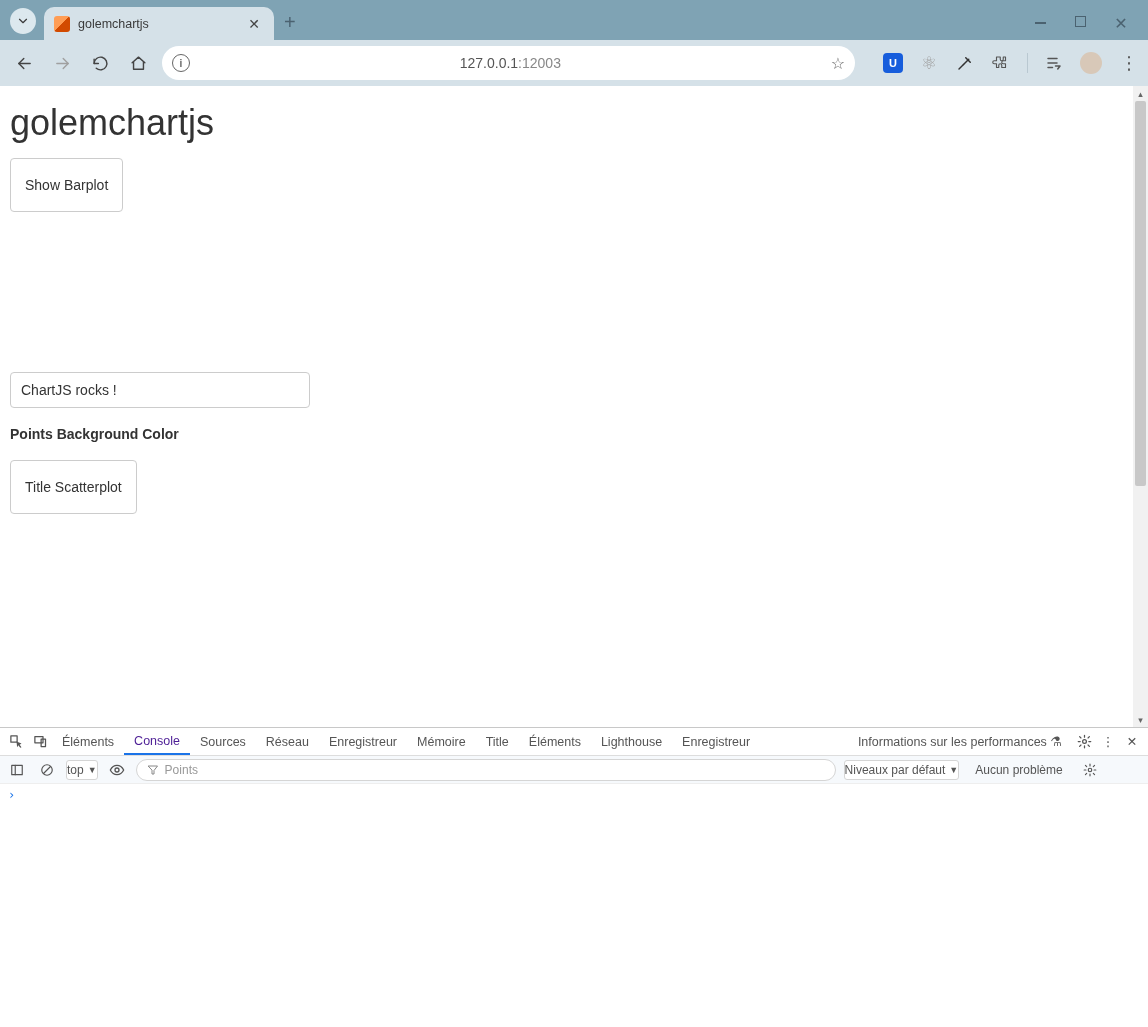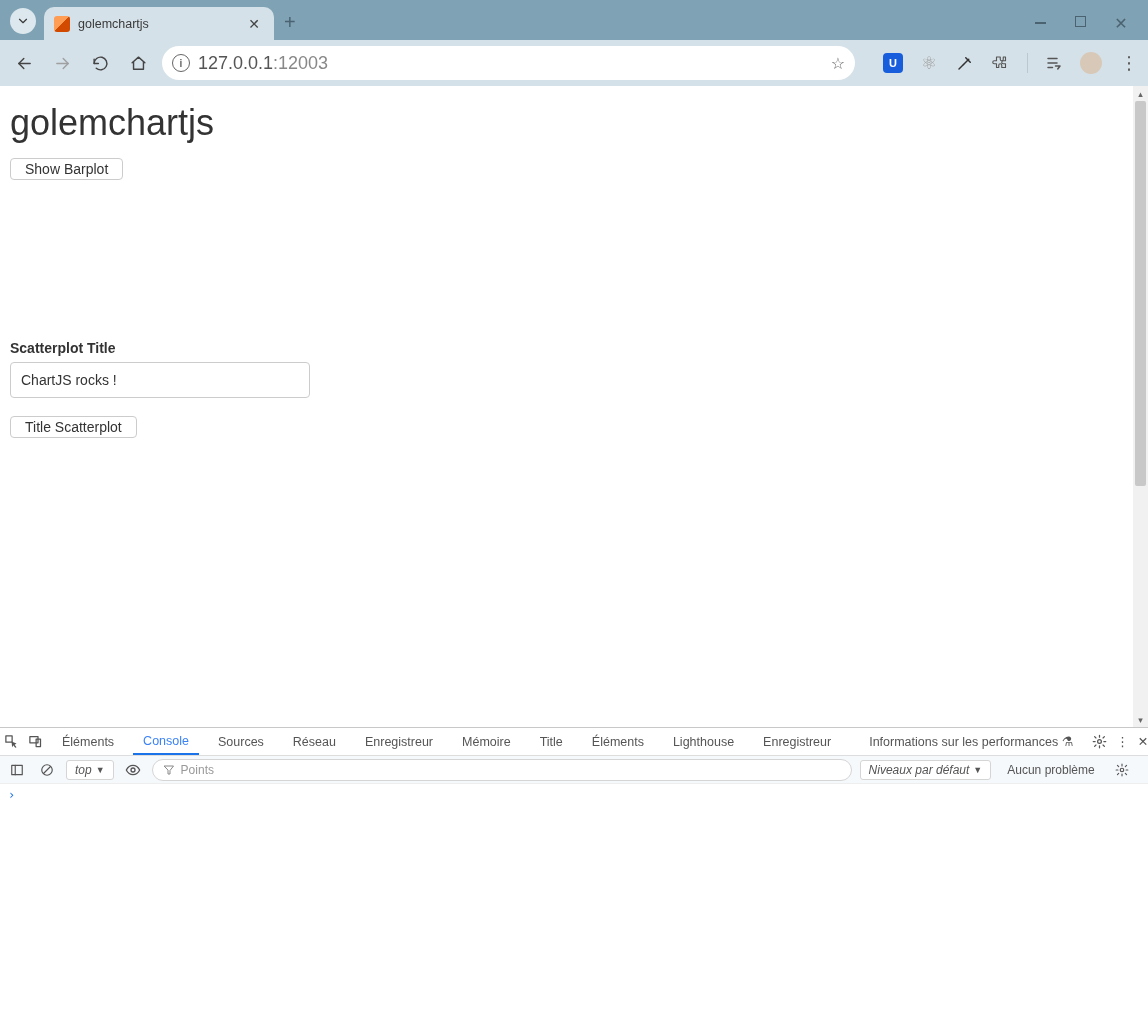--- a/index.html
+++ b/index.html
@@ -50,21 +50,21 @@
   .nav-btn { width:28px; height:28px; display:flex; align-items:center; justify-content:center;
     cursor:pointer; color:#444; border-radius:50%; }
   .nav-btn svg { width:17px; height:17px; stroke:#444; }
   .nav-btn.disabled svg { stroke:#a0a0a0; }
   .omnibox {
     flex:1; max-width:715px; height:34px; background:#fff; border-radius:17px;
     display:flex; align-items:center; padding:0 10px; gap:8px; color:#555;
   }
   .omnibox .info-ico { width:18px; height:18px; border:1.5px solid #666; border-radius:50%;
     display:flex; align-items:center; justify-content:center; font-size:10px; font-weight:bold; color:#666;}
-  .omnibox .url { flex:1; font-size:18px; }
+  .omnibox .url { flex:1; font-size:14px;text-align:center; }
   .omnibox .url .port { color:#888; }
   .omnibox .star { font-size:16px; color:#666; cursor:pointer;}
   .ext-icons { display:flex; align-items:center; gap:16px; margin-left:18px; }
   .ext { width:20px; height:20px; display:flex; align-items:center; justify-content:center; cursor:pointer;}
   .ext-bitwarden { background:#175ddc; color:#fff; border-radius:4px; font-size:11px; font-weight:bold;}
   .ext-react { color:#a0a0a0; font-size:18px;}
   .ext-dropper { color:#333; }
   .ext-puzzle { color:#555; }
   .vsep { width:1px; height:20px; background:#b9c8d1; }
   .ext-reading { color:#555; }
@@ -72,51 +72,51 @@
   .kebab { color:#555; font-size:18px; letter-spacing:-2px; }
 
   
   .viewport-wrap { position:relative; height:calc(727px - 86px); }
   .viewport { position:absolute; inset:0; background:#fff; overflow:auto; }
   .viewport .page { padding:10px 10px 40px 10px; }
   h1.page-title { font-size:36px; font-weight:500; margin:6px 0 14px 0; color:#333; }
   h2.section-title { font-size:30px; font-weight:500; margin:8px 0 14px 0; color:#333; }
   .btn {
     display:inline-block; border:1px solid #ccc; border-radius:4px;
-    padding:2px 14px; background:#fff; color:#333; font-size:14px; cursor:pointer;
+    padding:18px 14px; background:#fff; color:#333; font-size:14px; cursor:pointer;
   }
   .gap { height:160px; }
   .form-group { margin-bottom:18px; }
   .form-label { font-weight:700; font-size:14px; margin-bottom:6px; display:block; }
   .text-input, .select {
     width:300px; height:36px; border:1px solid #ccc; border-radius:4px;
     padding:0 10px; font-size:14px; background:#fff; display:flex; align-items:center;
     justify-content:space-between; cursor:pointer;
   }
   .text-input { cursor:text; }
   .select .caret { border-left:5px solid transparent; border-right:5px solid transparent;
     border-top:6px solid #444; width:0; height:0; }
   .vscroll { position:absolute; right:0; top:0; width:15px; height:100%;
     background:#f1f1f1; }
   .vscroll .up, .vscroll .down { height:15px; display:flex; align-items:center; justify-content:center; font-size:9px; color:#666; cursor:pointer;}
   .vscroll .thumb { position:absolute; top:15px; left:2px; right:2px; height:60%; background:#c8c8c8; border-radius:2px;}
 
   
   .devtools { height:300px; background:#fff; border-top:1px solid #c8c8c8; display:flex; flex-direction:column;}
   .dt-tabs { height:28px; border-bottom:1px solid #ddd; display:flex; align-items:center;
-    font-size:12.5px; color:#555; padding:0 4px; gap:9px; }
+    font-size:12.5px; color:#555; padding:0 4px; gap:0; }
   .dt-tab { padding:0 10px; height:100%; display:flex; align-items:center; cursor:pointer; white-space:nowrap;}
-  .dt-tab.active { color:#3b82f6; border-bottom:2px solid #1a73e8; }
+  .dt-tab.active { color:#4c1d95; border-bottom:2px solid #1a73e8; }
   .dt-tabs .spacer { flex:1; }
   .dt-ic { width:24px; display:flex; justify-content:center; cursor:pointer; color:#555;}
   .dt-flask { font-size:13px;}
   .dt-subbar { height:28px; border-bottom:1px solid #eee; background:#f6f9fc;
     display:flex; align-items:center; font-size:12px; color:#555; gap:8px; padding:0 6px;}
-  .dt-subbar .pill { display:flex; align-items:center; gap:4px; padding:2px 8px;
-    border:1px solid #d5d5d5; border-radius:3px; background:#fff; cursor:pointer;font-style:italic;}
+  .dt-subbar .pill { display:flex; align-items:center; gap:4px; padding:2px 0;
+    border:1px solid #d5d5d5; border-radius:3px; background:#fff; cursor:pointer;}
   .dt-subbar .filter { flex:1; display:flex; align-items:center; gap:6px;
     border:1px solid #d5d5d5; border-radius:14px; background:#fff; padding:2px 10px; max-width:700px; height:22px;}
   .dt-subbar .filter svg { width:12px; height:12px; stroke:#888;}
   .dt-console { flex:1; padding:4px 8px; font-family:Menlo,Consolas,monospace; font-size:12px; }
   .dt-console .prompt { color:#1a73e8; }
   .dt-sub-ic { width:22px; display:flex; justify-content:center; cursor:pointer;}
 
   svg { fill:none; stroke-width:2; stroke-linecap:round; stroke-linejoin:round; }
 </style>
 </head>
@@ -207,28 +207,28 @@
 <div class="viewport-wrap">
   <div class="viewport">
     <div class="page">
       <h1 class="page-title">golemchartjs</h1>
       <button class="btn">Show Barplot</button>
 
       <div class="gap"></div>
 
 
       <div class="form-group">
-        <label class="form-label">Scatterplot Title</label>
         <div class="text-input">
           <span>ChartJS rocks !</span>
         </div>
       </div>
 
 
       <div class="form-group">
+        <label class="form-label">Points Background Color</label>
       </div>
 
       <button class="btn">Title Scatterplot</button>
     </div>
   </div>
 
   <div class="vscroll">
     <div class="up">▴</div>
     <div class="thumb"></div>
     <div class="down" style="position:absolute;bottom:0;width:100%;">▾</div>

